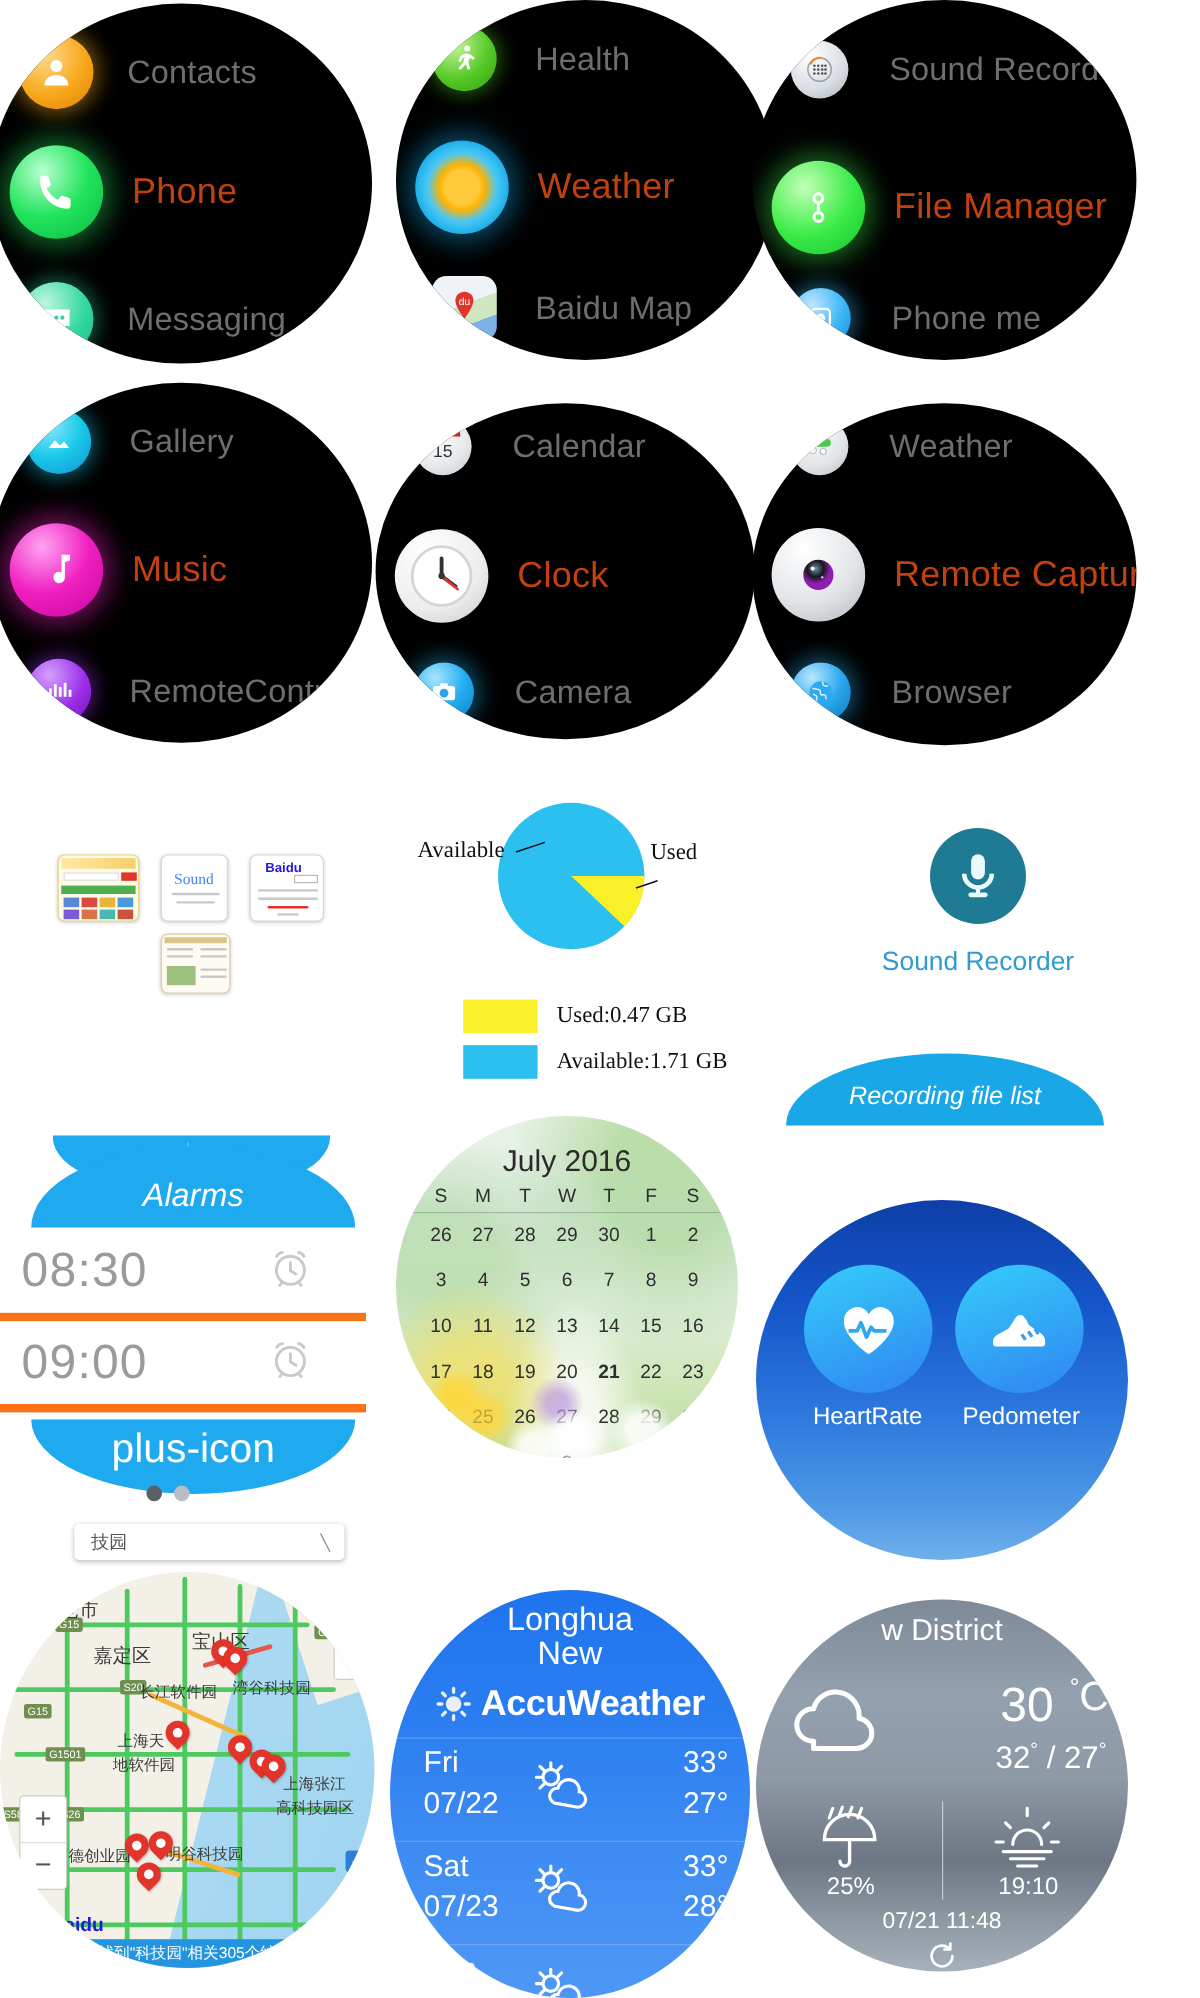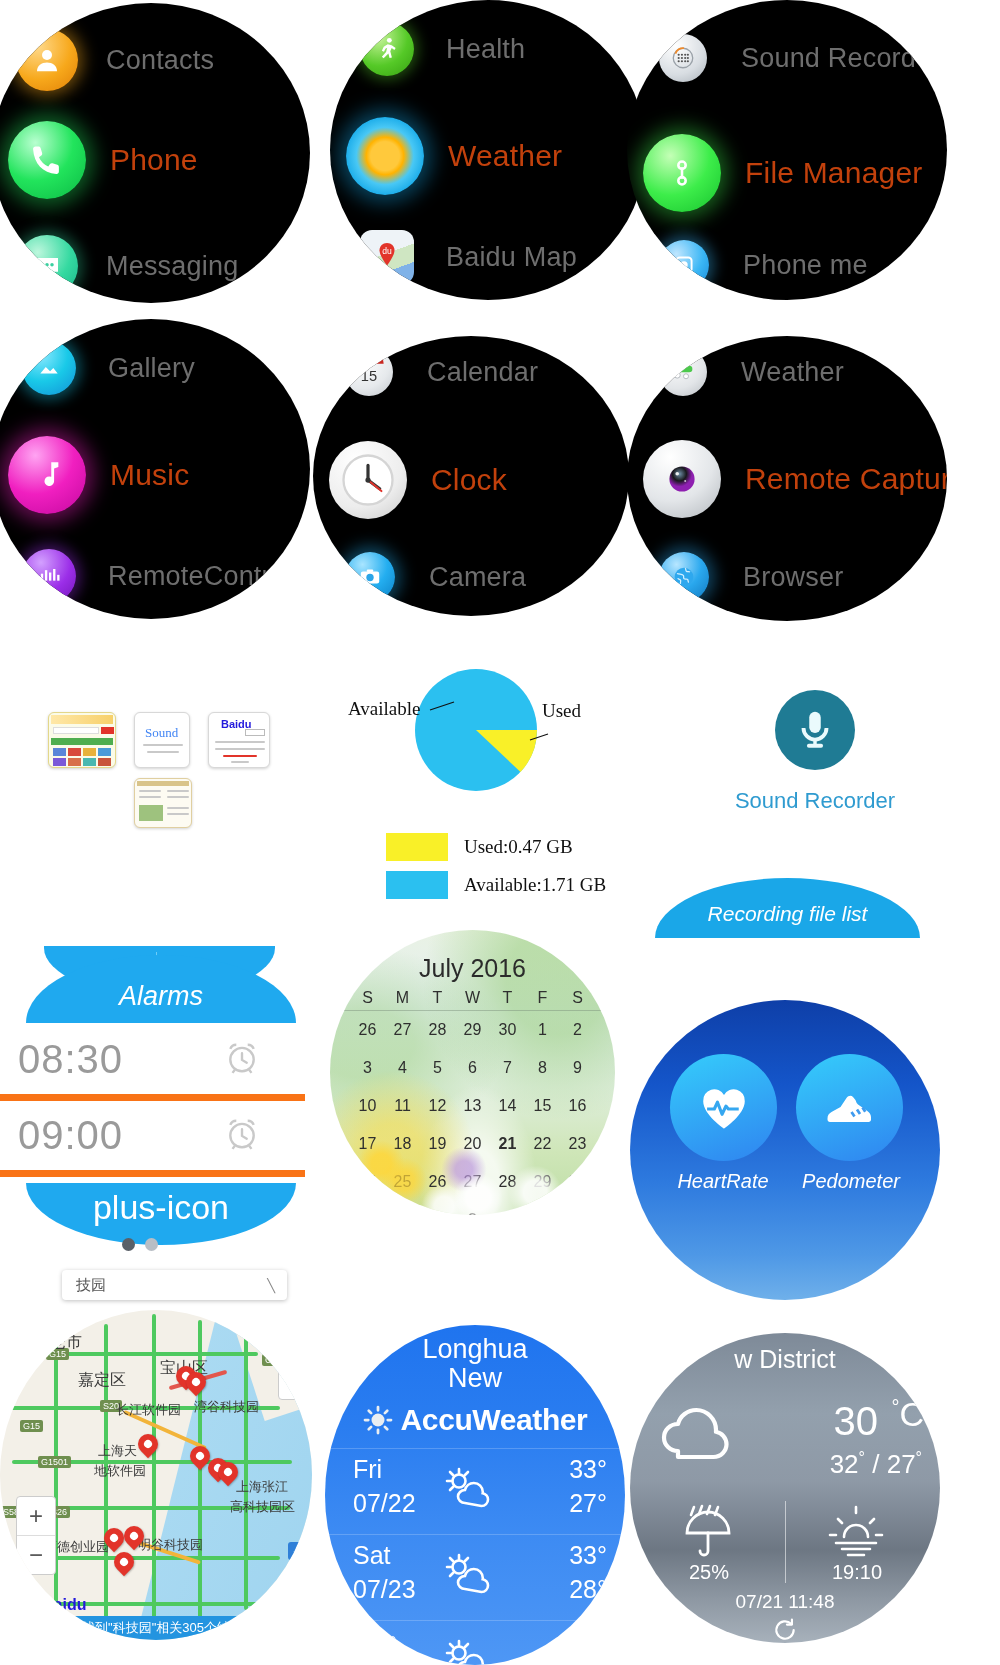--- a/index.html
+++ b/index.html
@@ -627,21 +627,21 @@
                radial-gradient(circle at 52% 94%, rgba(255,255,255,.9) 0 4%, rgba(255,255,255,0) 8%),
                radial-gradient(circle at 72% 92%, rgba(255,255,255,.85) 0 3.5%, rgba(255,255,255,0) 8%),
                radial-gradient(circle at 40% 97%, rgba(255,255,255,.8) 0 3%, rgba(255,255,255,0) 7%),
                radial-gradient(circle at 47% 84%, rgba(186,150,220,.7) 0 3%, rgba(186,150,220,0) 8%);"></div>
 </div>
 
 <div class="dome-up" style="left:655px;top:878px;width:265px;height:60px;background:#1aa7e8;">
   <span style="color:#fff;font-size:21px;margin-top:12px;">Recording file list</span>
 </div>
 
-<div class="health" style="left:630px;top:1000px;width:310px;height:300px;font-style:italic;">
+<div class="health" style="left:630px;top:1000px;width:310px;height:300px;">
   <div class="health-btn" style="left:40px;top:54px;">
     <svg width="58" height="58" viewBox="0 0 24 24">
       <path d="M12 20.5S3.4 14.8 3.4 9.2A4.6 4.6 0 0 1 12 6.6a4.6 4.6 0 0 1 8.6 2.6c0 5.6-8.6 11.3-8.6 11.3z" fill="#fff"></path>
       <path d="M5 12.4h3l1.3-2.8 1.9 5 1.6-3.4 1 1.2h4.3" stroke="#35a7f0" stroke-width="1.3" fill="none" stroke-linejoin="round"></path>
     </svg>
   </div>
   <div class="health-btn" style="left:166px;top:54px;">
     <svg width="60" height="60" viewBox="0 0 24 24">
       <path d="M3 16.2c0-1.4.6-2 1.6-2.6l3.6-2 2.4-3.6c.7-1 1.9-1.2 2.6-.4l.9 1.1c.5.6.3 1.3 1.1 1.9l3.6 2.5c1.1.8 1.6 1.6 1.6 2.6v.9c0 .6-.4 1-1 1H4c-.6 0-1-.4-1-1z" fill="#fff"></path>
       <path d="M12.6 13.6l1.2 1.8M14.8 12.6l1.2 1.8M17 11.8l1.1 1.7" stroke="#3f9bef" stroke-width="1.1"></path>

